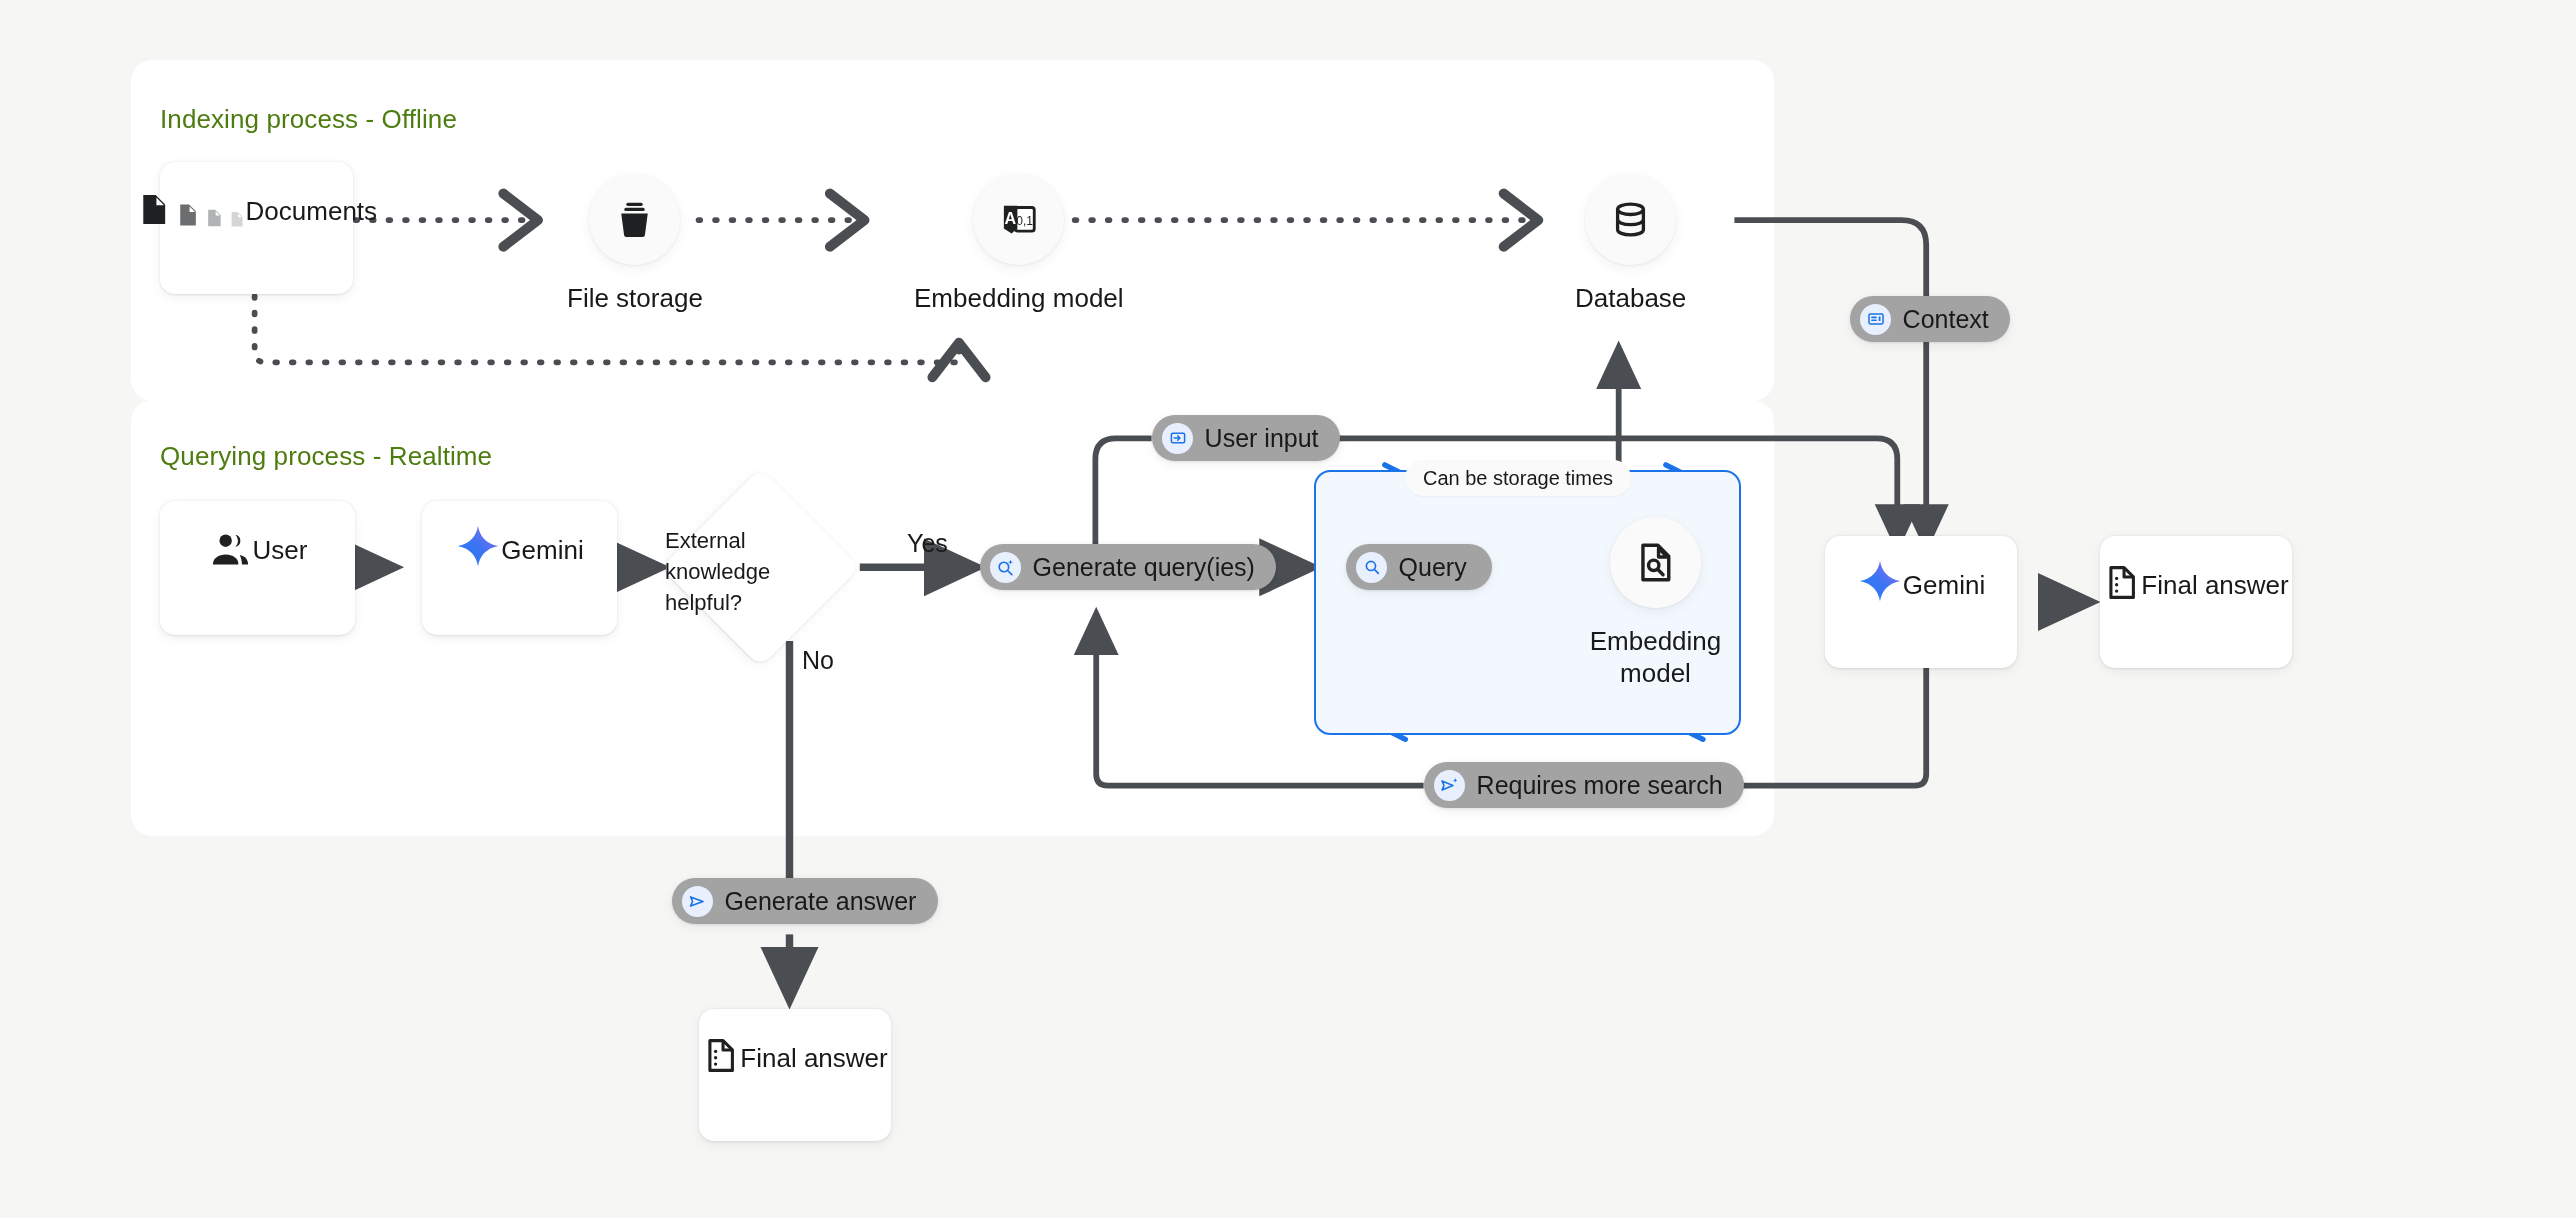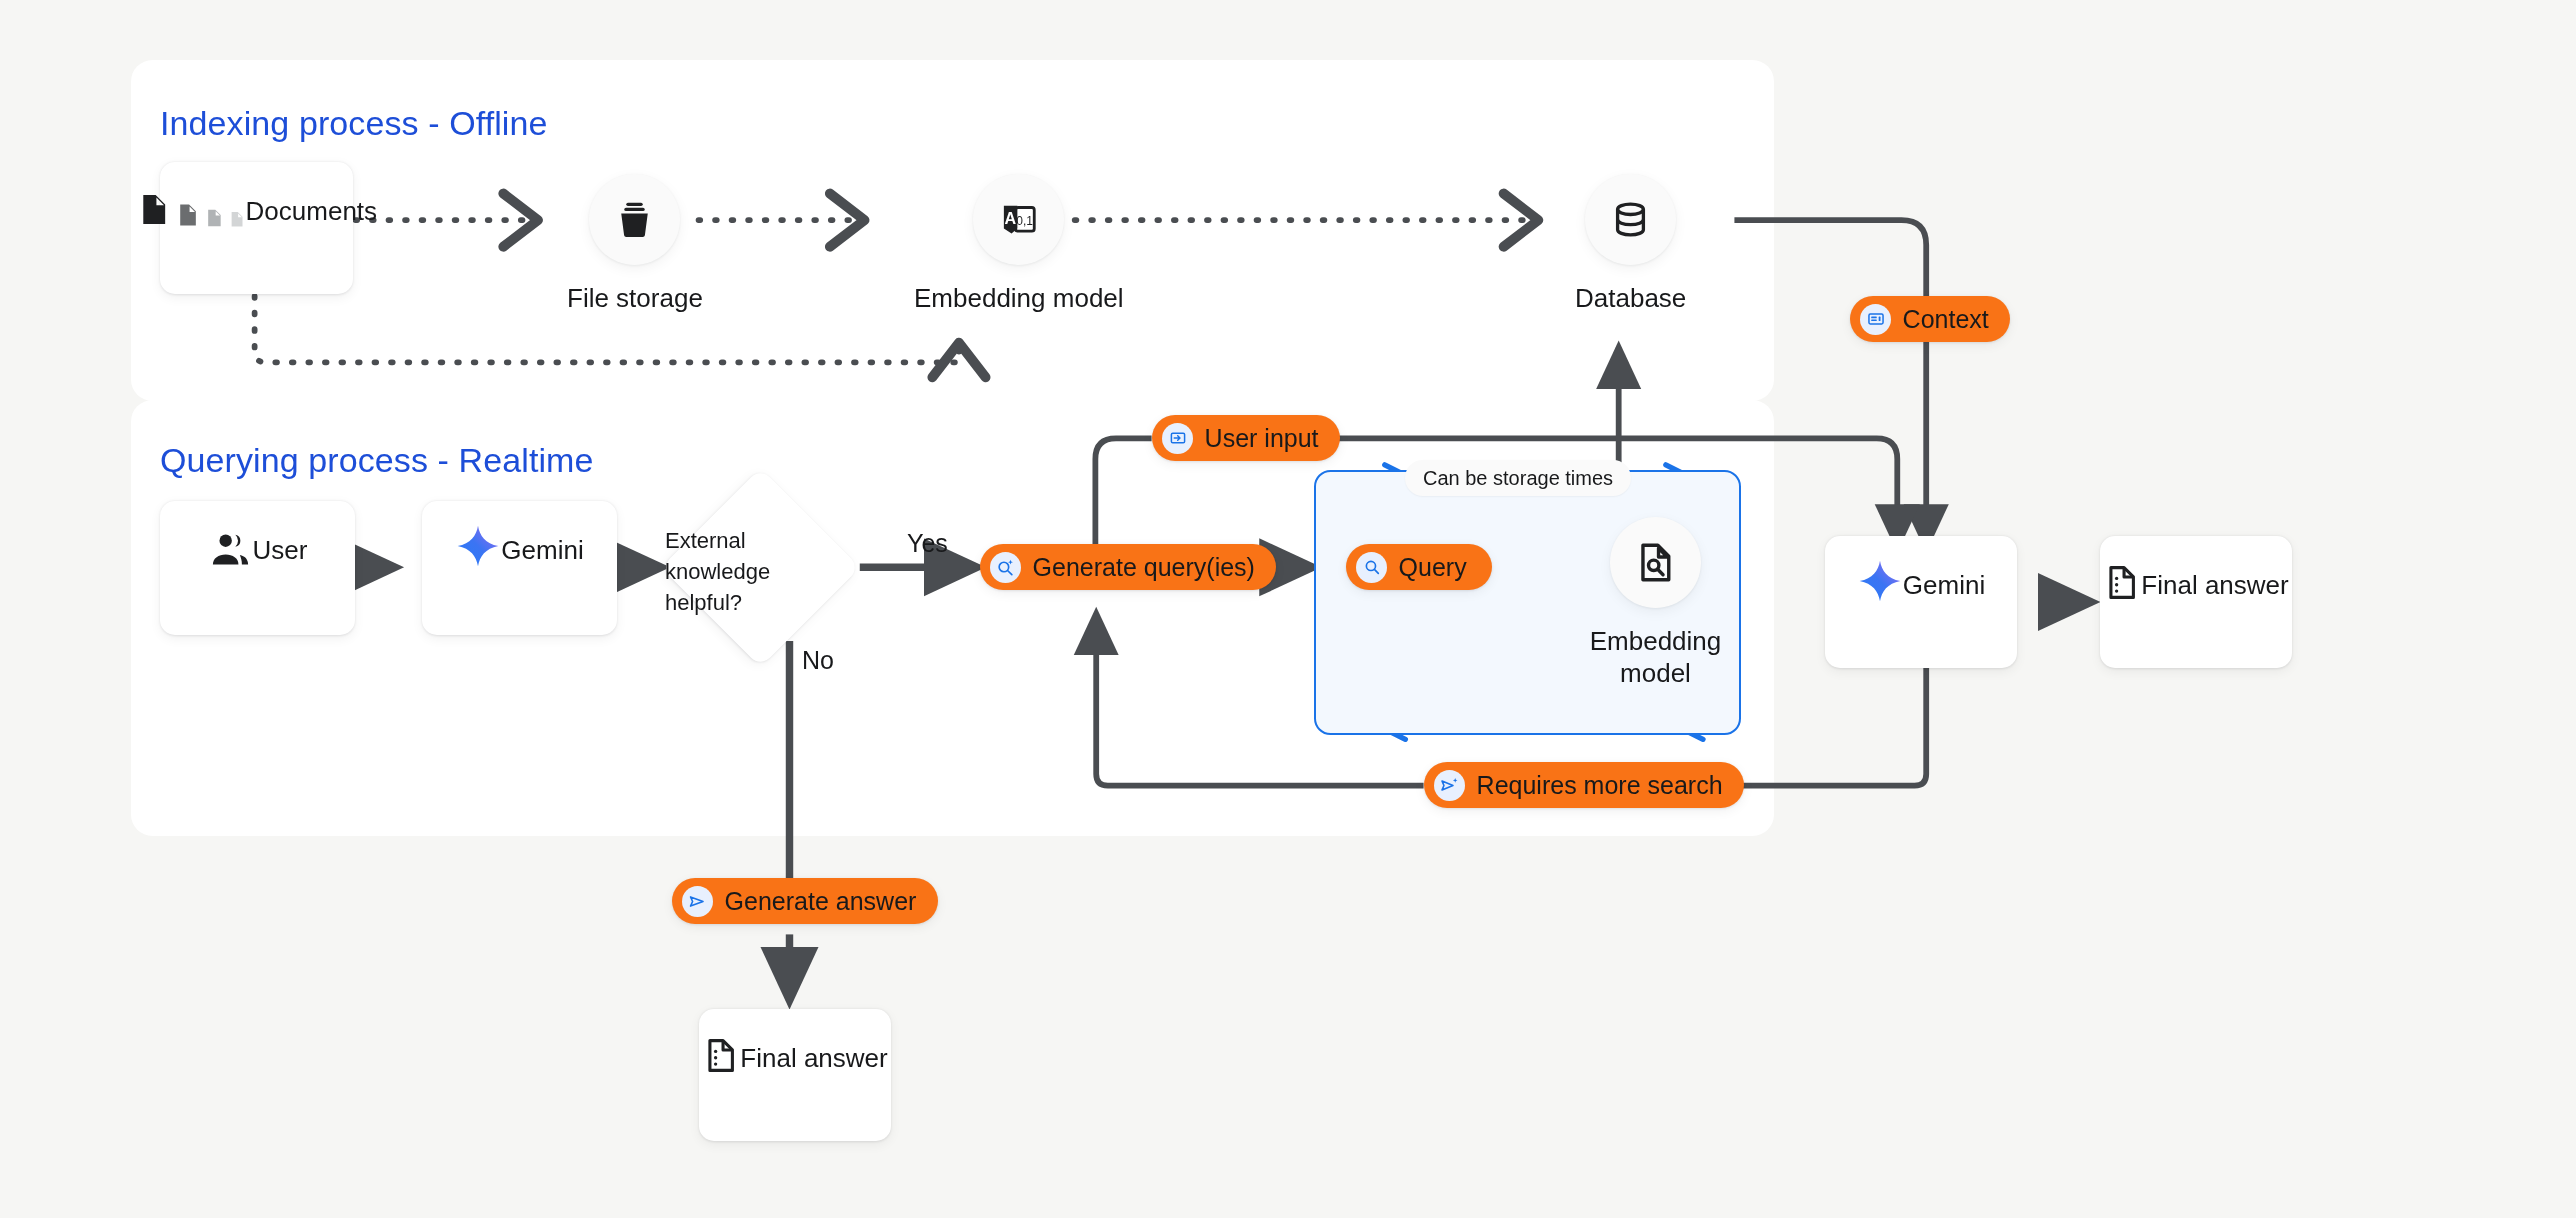--- a/index.html
+++ b/index.html
@@ -11,21 +11,21 @@
     -webkit-font-smoothing:antialiased;
   }
   .stage{position:absolute;inset:0;}
   svg.wires{position:absolute;left:0;top:0;width:2576px;height:1219px;pointer-events:none;}
 
   
   .panel{
     position:absolute;background:#ffffff;border-radius:21.5px;
   }
   .panel-title{
-    position:absolute;font-size:34px;color:#1d4ed8;letter-spacing:0.1px;
+    position:absolute;font-size:26px;color:#4d7c0f;letter-spacing:0.1px;
     white-space:nowrap;
   }
 
   
   .card{
     position:absolute;background:#fff;border-radius:15px;
     box-shadow:0 0.8px 2.5px rgba(20,22,26,.10),0 3.3px 11.6px rgba(20,22,26,.055);
     display:flex;flex-direction:row;justify-content:center;
     padding:21.5px 23px;box-sizing:border-box;
   }
@@ -37,21 +37,21 @@
   .circ{
     width:91px;height:91px;border-radius:50%;background:#fafafa;
     box-shadow:0 0.8px 2.5px rgba(20,22,26,.07),0 4.1px 13.2px rgba(20,22,26,.05);
     display:flex;align-items:center;justify-content:center;
   }
   .circ-lbl{margin-top:16.5px;font-size:26px;color:#18191b;white-space:nowrap;text-align:center;line-height:1.25;}
   .circ-lbl.two{white-space:normal;width:165px;}
 
   
   .pill{
-    position:absolute;background:#f97316;border-radius:826px;
+    position:absolute;background:#a3a3a3;border-radius:826px;
     box-shadow:0 0.8px 2.5px rgba(20,22,26,.11),0 3.3px 11.6px rgba(20,22,26,.06);
     display:flex;align-items:center;gap:11.6px;
     padding:8.3px 21.5px 8.3px 10px;box-sizing:border-box;height:46px;
   }
   .pill .ptxt{font-size:25px;color:#18191b;white-space:nowrap;}
   .pill .pico{
     width:31px;height:31px;border-radius:50%;background:#e8f0fe;
     display:flex;align-items:center;justify-content:center;flex:0 0 31px;
   }
   .plainpill{

